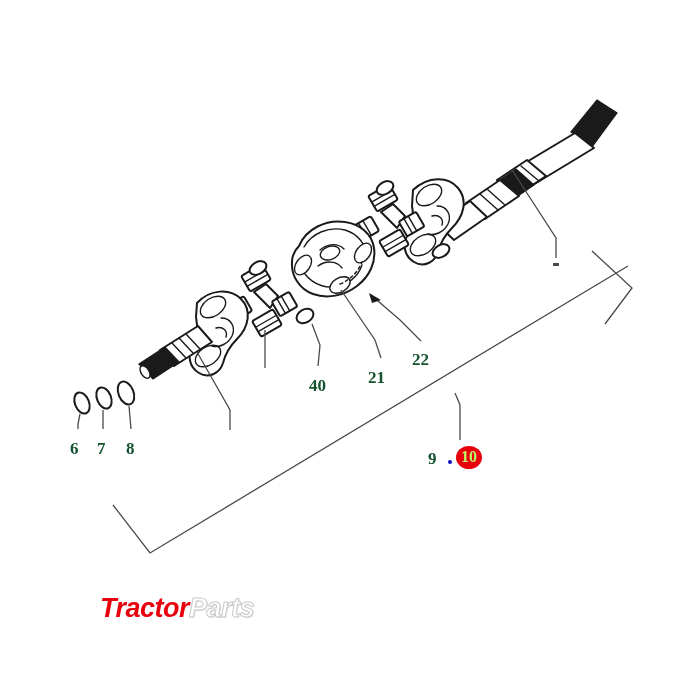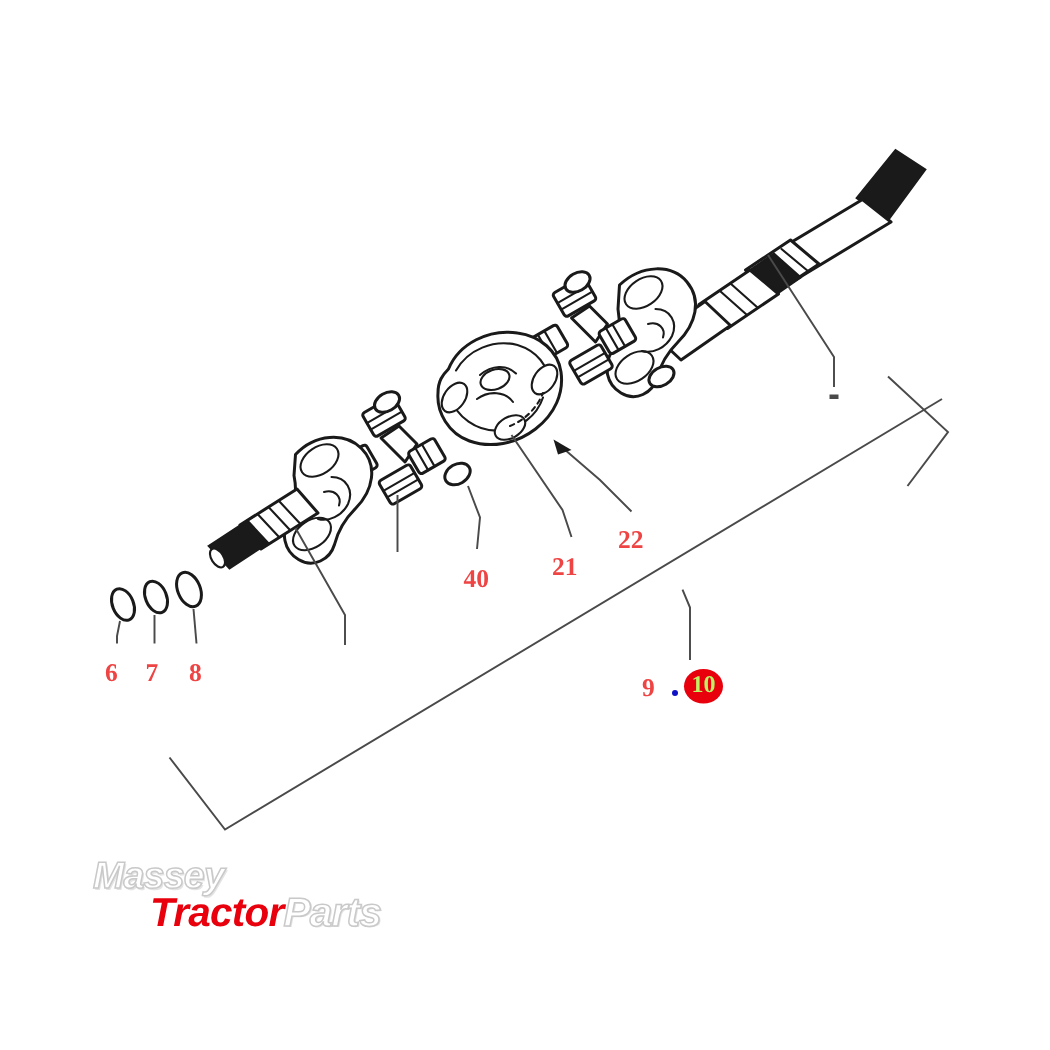--- a/index.html
+++ b/index.html
@@ -22,21 +22,21 @@
     left: 0;
     top: 0;
     width: 700px;
     height: 700px;
   }
   .callout-label {
     position: absolute;
     font-family: "Liberation Serif", serif;
     font-weight: bold;
     font-size: 17px;
-    color: #ef4444;
+    color: #14532d;
     line-height: 1;
     user-select: none;
     white-space: nowrap;
   }
   .callout-label.highlighted {
     color: #bef264;
     background: #e8000d;
     border-radius: 50%;
     padding: 3px 5px 4px 5px;
     font-size: 16px;
@@ -288,17 +288,16 @@
 
   <div class="callout-label" style="left:428px; top:450px;">9</div>
   <div class="callout-dot" style="left:448px; top:460px;"></div>
   <div class="callout-label highlighted" style="left:456px; top:446px;">10</div>
 
   <div class="callout-label" style="left:309px; top:377px;">40</div>
   <div class="callout-label" style="left:368px; top:369px;">21</div>
   <div class="callout-label" style="left:412px; top:351px;">22</div>
 
   <div id="watermark">
-    <div class="wm-line wm-massey">Massey</div>
     <div class="wm-line wm-row2"><span class="wm-tractor">Tractor</span><span class="wm-parts">Parts</span></div>
   </div>
 
 </div>
 
 </body></html>

